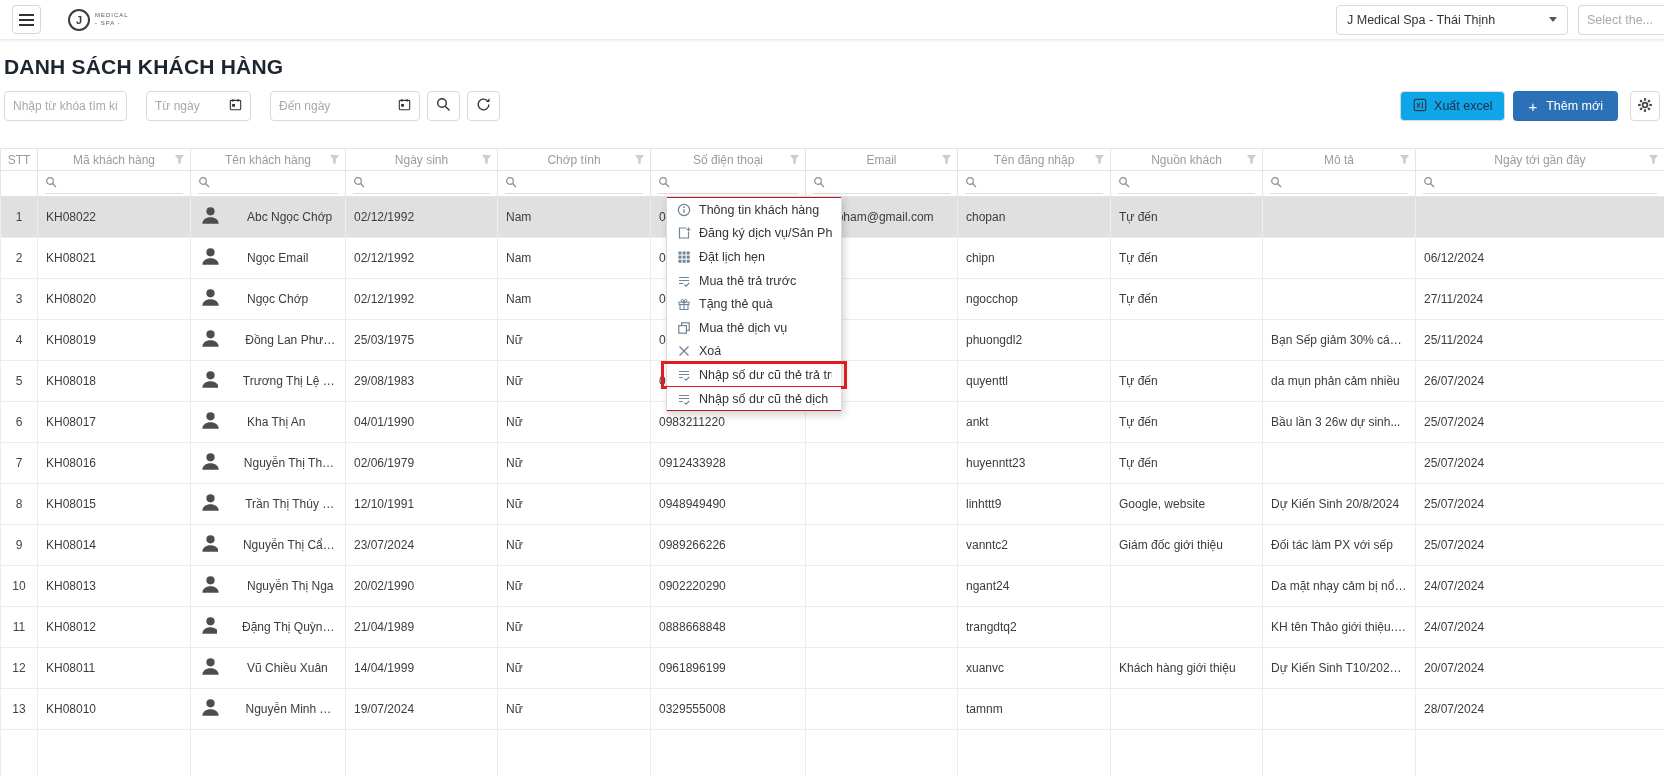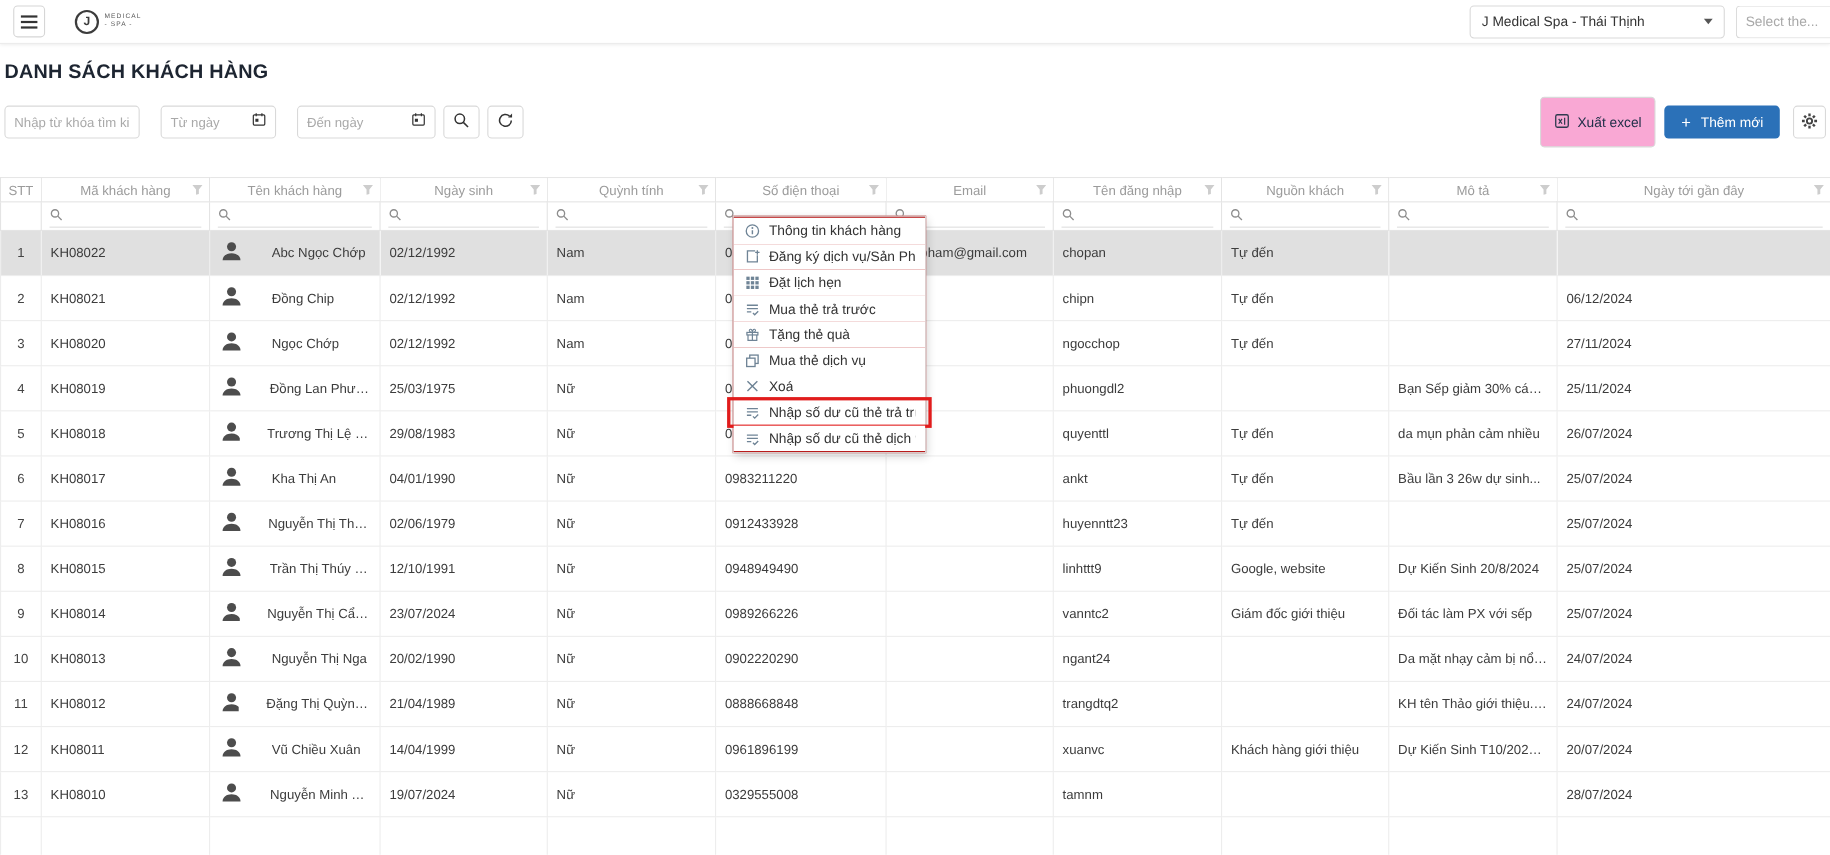--- a/index.html
+++ b/index.html
@@ -24,36 +24,36 @@
   .topbar-right{ margin-left:auto; display:flex; align-items:center; gap:10px; }
   .branch-select{ width:232px; height:30px; border:1px solid #d9d9d9; border-radius:4px;
     display:flex; align-items:center; justify-content:space-between; padding:0 10px;
     font-size:12.5px; color:#333; cursor:pointer; background:#fff;}
   .caret{ width:0; height:0; border-left:4px solid transparent;
     border-right:4px solid transparent; border-top:5px solid #555; }
   .secondary-select{ width:86px; height:30px; border:1px solid #d9d9d9;
     border-radius:4px 0 0 4px; border-right:none; font-size:12.5px; padding:0 8px; color:#4d7c0f;}
   .secondary-select::placeholder{ color:#a9a9a9; }
   
-  .page-title{ margin:15px 0 12px 4px; font-size:18px; font-weight:700;
+  .page-title{ margin:15px 0 12px 4px; font-size:21px; font-weight:700;
     color:#1d2531; letter-spacing:.2px; }
   .toolbar{ display:flex; align-items:center; padding:0 0 0 4px; }
   .text-input{ height:30px; border:1px solid #d9d9d9; border-radius:4px;
     font-size:12px; color:#333; padding:0 8px; }
   .text-input::placeholder, .date-field input::placeholder{ color:#a9a9a9; }
   #kw-input{ width:123px; }
   .date-field{ display:flex; align-items:center; height:30px; border:1px solid #d9d9d9;
     border-radius:4px; padding:0 8px; margin-left:19px; background:#fff;}
   .date-field input{ border:none; outline:none; font-size:12px; color:#333; width:100%; }
-  #from-date-field{ width:105px; } #to-date-field{ width:126px;gap:40px; }
+  #from-date-field{ width:105px; } #to-date-field{ width:150px;gap:40px; }
   .icon-btn{ width:33px; height:30px; border:1px solid #d9d9d9; border-radius:4px;
     background:#fff; display:flex; align-items:center; justify-content:center;
     margin-left:7px; cursor:pointer; }
   .toolbar-right{ margin-left:auto; display:flex; align-items:center; gap:8px; padding-right:4px; }
-  .btn-export{ height:46px; border:1px solid #d9d9d9; border-radius:4px; background:#f9a8d4;
+  .btn-export{ height:30px; border:1px solid #d9d9d9; border-radius:4px; background:#0ea5e9;
     color:#22304a; font-size:12.5px; display:flex; align-items:center; gap:7px;
     padding:0 12px; cursor:pointer;}
   .btn-add{ height:30px; border:none; border-radius:4px; background:#2b71b8; color:#fff;
     font-size:12.5px; display:flex; align-items:center; gap:9px; padding:0 15px; cursor:pointer;}
   .btn-add .plus{ font-size:15px; line-height:1; }
   .btn-gear{ width:30px; height:30px; border:1px solid #d9d9d9; border-radius:4px;
     background:#fff; display:flex; align-items:center; justify-content:center;
     margin-left:4px; cursor:pointer;}
   
   .grid-wrap{ margin-top:27px; }
@@ -197,21 +197,21 @@
           <th class="hdr"><span>STT</span></th>
           <th class="hdr"><span>Mã khách hàng</span><span class="funnel"><svg width="11" height="11" viewBox="0 0 12 12">
                 <path d="M1 1.2h10L7.4 5.8v4.4L4.6 11V5.8z" fill="#cdcdcd"></path>
               </svg></span></th>
           <th class="hdr"><span>Tên khách hàng</span><span class="funnel"><svg width="11" height="11" viewBox="0 0 12 12">
                 <path d="M1 1.2h10L7.4 5.8v4.4L4.6 11V5.8z" fill="#cdcdcd"></path>
               </svg></span></th>
           <th class="hdr"><span>Ngày sinh</span><span class="funnel"><svg width="11" height="11" viewBox="0 0 12 12">
                 <path d="M1 1.2h10L7.4 5.8v4.4L4.6 11V5.8z" fill="#cdcdcd"></path>
               </svg></span></th>
-          <th class="hdr"><span>Quỳnh tính</span><span class="funnel"><svg width="11" height="11" viewBox="0 0 12 12">
+          <th class="hdr"><span>Chớp tính</span><span class="funnel"><svg width="11" height="11" viewBox="0 0 12 12">
                 <path d="M1 1.2h10L7.4 5.8v4.4L4.6 11V5.8z" fill="#cdcdcd"></path>
               </svg></span></th>
           <th class="hdr"><span>Số điện thoại</span><span class="funnel"><svg width="11" height="11" viewBox="0 0 12 12">
                 <path d="M1 1.2h10L7.4 5.8v4.4L4.6 11V5.8z" fill="#cdcdcd"></path>
               </svg></span></th>
           <th class="hdr"><span>Email</span><span class="funnel"><svg width="11" height="11" viewBox="0 0 12 12">
                 <path d="M1 1.2h10L7.4 5.8v4.4L4.6 11V5.8z" fill="#cdcdcd"></path>
               </svg></span></th>
           <th class="hdr"><span>Tên đăng nhập</span><span class="funnel"><svg width="11" height="11" viewBox="0 0 12 12">
                 <path d="M1 1.2h10L7.4 5.8v4.4L4.6 11V5.8z" fill="#cdcdcd"></path>
@@ -334,21 +334,21 @@
         </tr>
         <tr>
           <td>2</td>
           <td>KH08021</td>
           <td>
             <div class="name-cell">
               <span><svg width="23" height="23" viewBox="0 0 24 24">
                   <circle cx="12" cy="7.6" r="4.3" fill="#4d4d4d"></circle>
                   <path d="M3.5 20.5c0-4.2 3.8-6.8 8.5-6.8s8.5 2.6 8.5 6.8z" fill="#4d4d4d"></path>
                 </svg></span>
-              <span>Đồng Chip</span>
+              <span>Ngọc Email</span>
             </div>
           </td>
           <td>02/12/1992</td>
           <td>Nam</td>
           <td>0</td>
           <td></td>
           <td>chipn</td>
           <td>Tự đến</td>
           <td></td>
           <td>06/12/2024</td>

